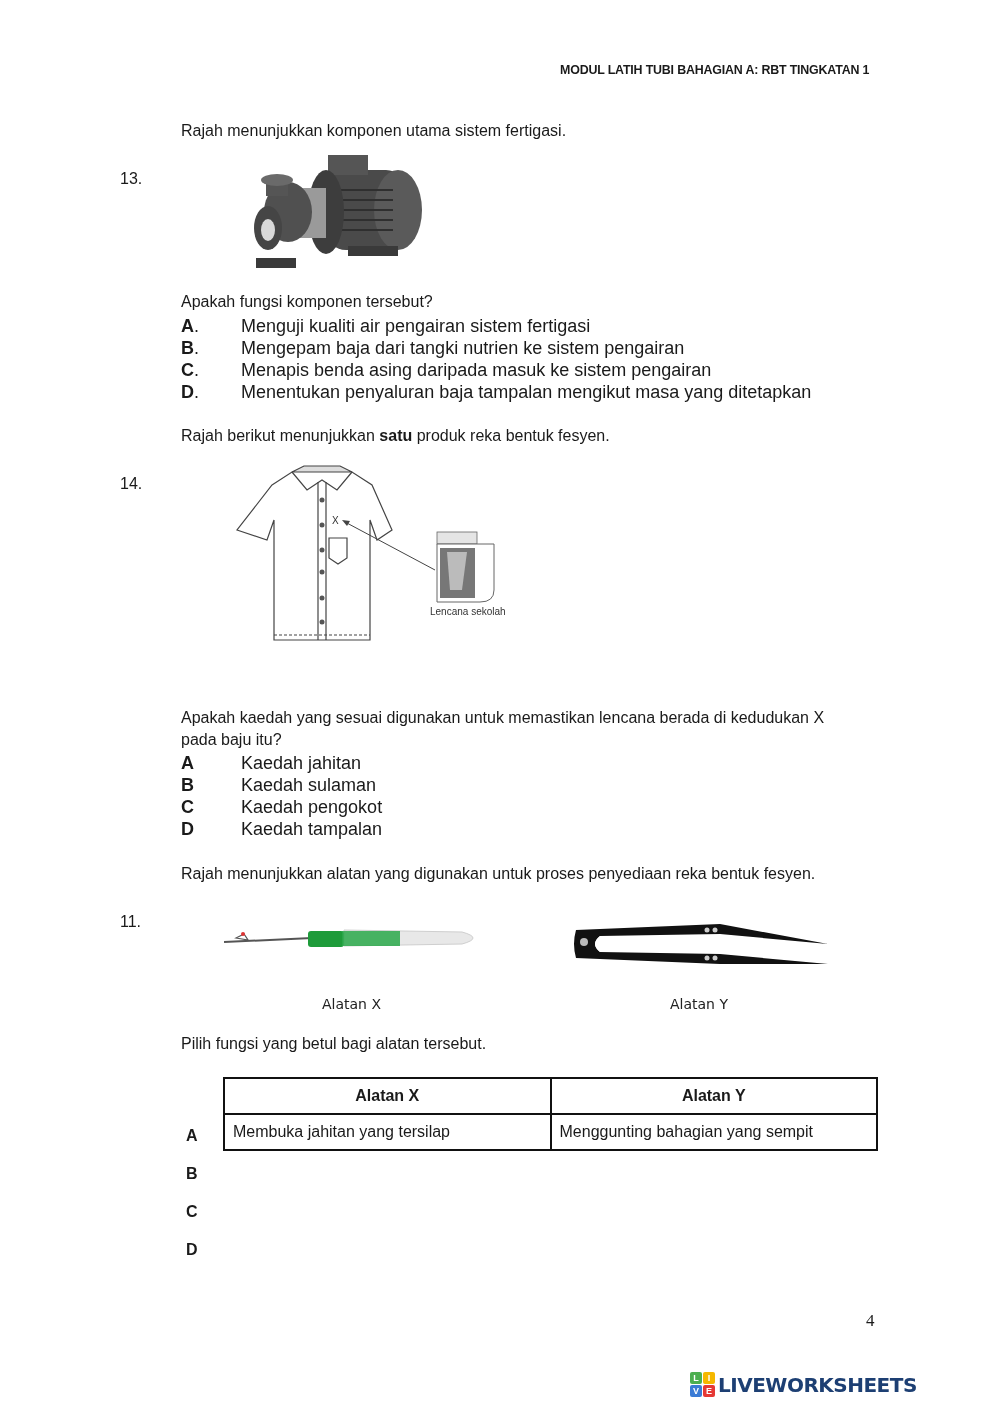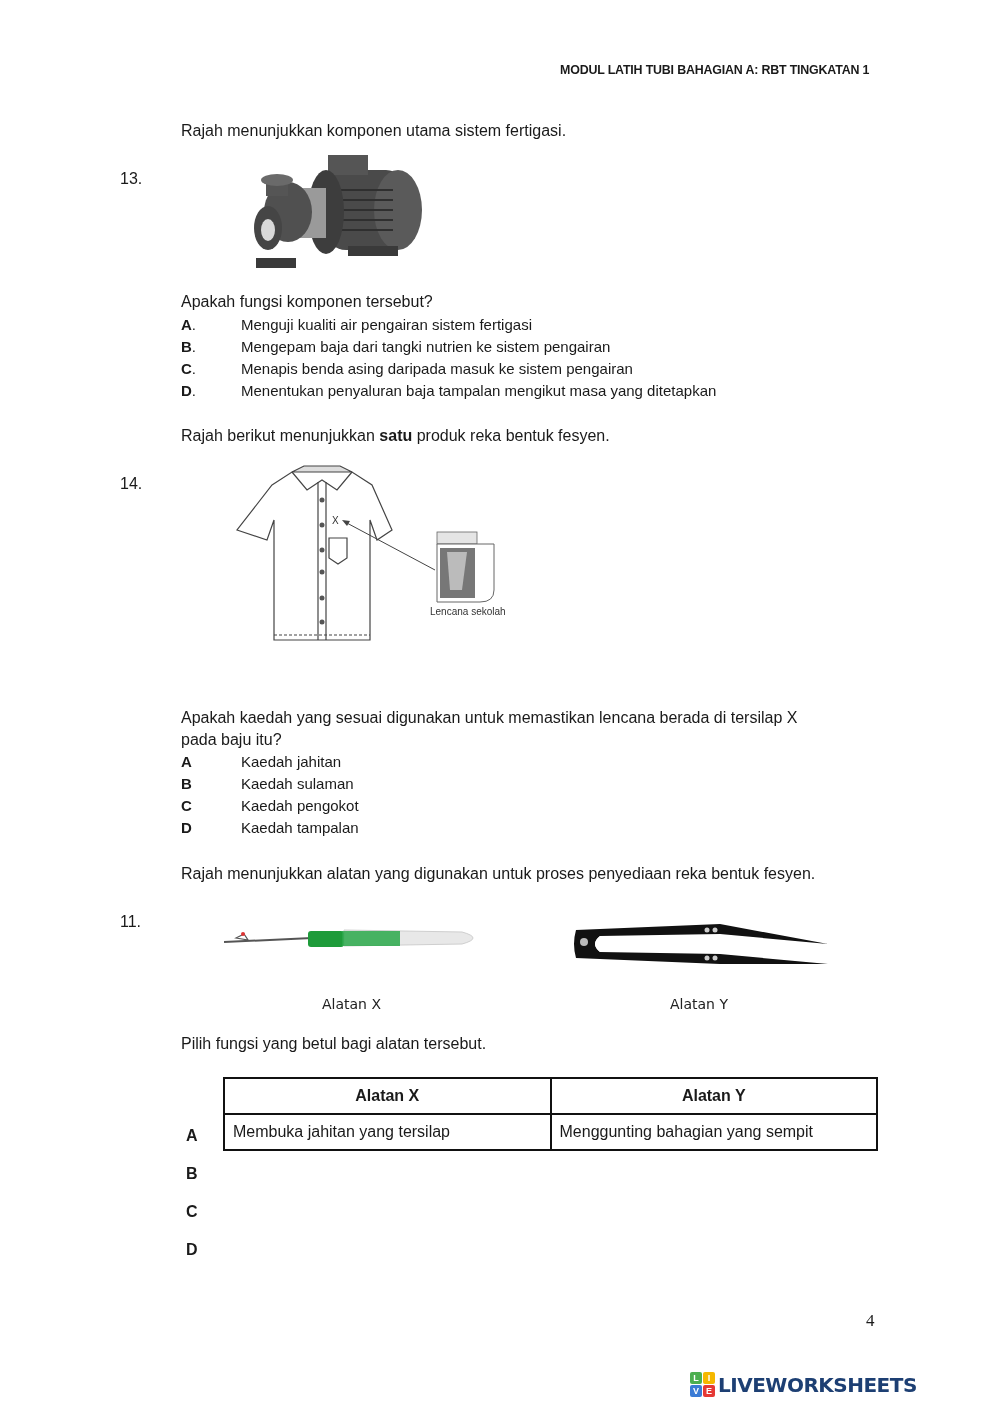--- a/index.html
+++ b/index.html
@@ -7,21 +7,21 @@
       width: 999px; height: 1412px; position: relative; overflow: hidden;
       font-family: "Liberation Sans", sans-serif; color: #1a1a1a;
     }
     .abs { position: absolute; }
     .header {
       left: 560px; top: 62px; font-family: "Liberation Sans", sans-serif;
       font-weight: bold; font-size: 13.5px; letter-spacing: -0.2px; transform: scaleX(0.92); transform-origin: left;
     }
     .qnum { left: 120px; font-size: 16px; margin-top: 48px; }
     .qtext { left: 181px; font-size: 16px; }
-    .opt { position: absolute; left: 181px; font-size: 15px; }
+    .opt { position: absolute; left: 181px; font-size: 18px; }
     .opt .letter { display: inline-block; width: 60px; font-weight: bold; }
     .opt .letter .dot { font-weight: normal; }
     .caption-small { font-size: 10px; color: #333; }
     .tool-caption { font-family: "DejaVu Sans", sans-serif; font-size: 14px; color: #222; }
 
     table.ans {
       position: absolute; left: 223px; top: 1077px; width: 655px;
       border-collapse: collapse; font-size: 16px;
     }
     table.ans td, table.ans th {
@@ -122,21 +122,21 @@
   <g>
     <rect x="205" y="72" width="40" height="12" fill="#e5e5e5" stroke="#666" stroke-width="0.8"></rect>
     <path d="M205 84 L262 84 L262 130 Q262 142 248 142 L205 142 Z" fill="#fff" stroke="#666"></path>
     <rect x="208" y="88" width="35" height="50" fill="#777"></rect>
     <path d="M215 92 L235 92 L230 130 L218 130 Z" fill="#bbb"></path>
   </g>
   <text x="198" y="155" class="caption-small" font-size="10" font-family="Liberation Sans, sans-serif" fill="#333">Lencana sekolah</text>
   <text x="46" y="211" font-size="10" font-family="Liberation Sans, sans-serif" fill="#333">Baju sekolah</text>
 </svg>
 
-<div class="abs qtext" style="top:709px">Apakah kaedah yang sesuai digunakan untuk memastikan lencana berada di tersilap X</div>
+<div class="abs qtext" style="top:709px">Apakah kaedah yang sesuai digunakan untuk memastikan lencana berada di kedudukan X</div>
 <div class="abs qtext" style="top:731px">pada baju itu?</div>
 <div class="opt" style="top:753px">
   <span class="letter">A</span><span>Kaedah jahitan</span>
 </div>
 <div class="opt" style="top:775px">
   <span class="letter">B</span><span>Kaedah sulaman</span>
 </div>
 <div class="opt" style="top:797px">
   <span class="letter">C</span><span>Kaedah pengokot</span>
 </div>

